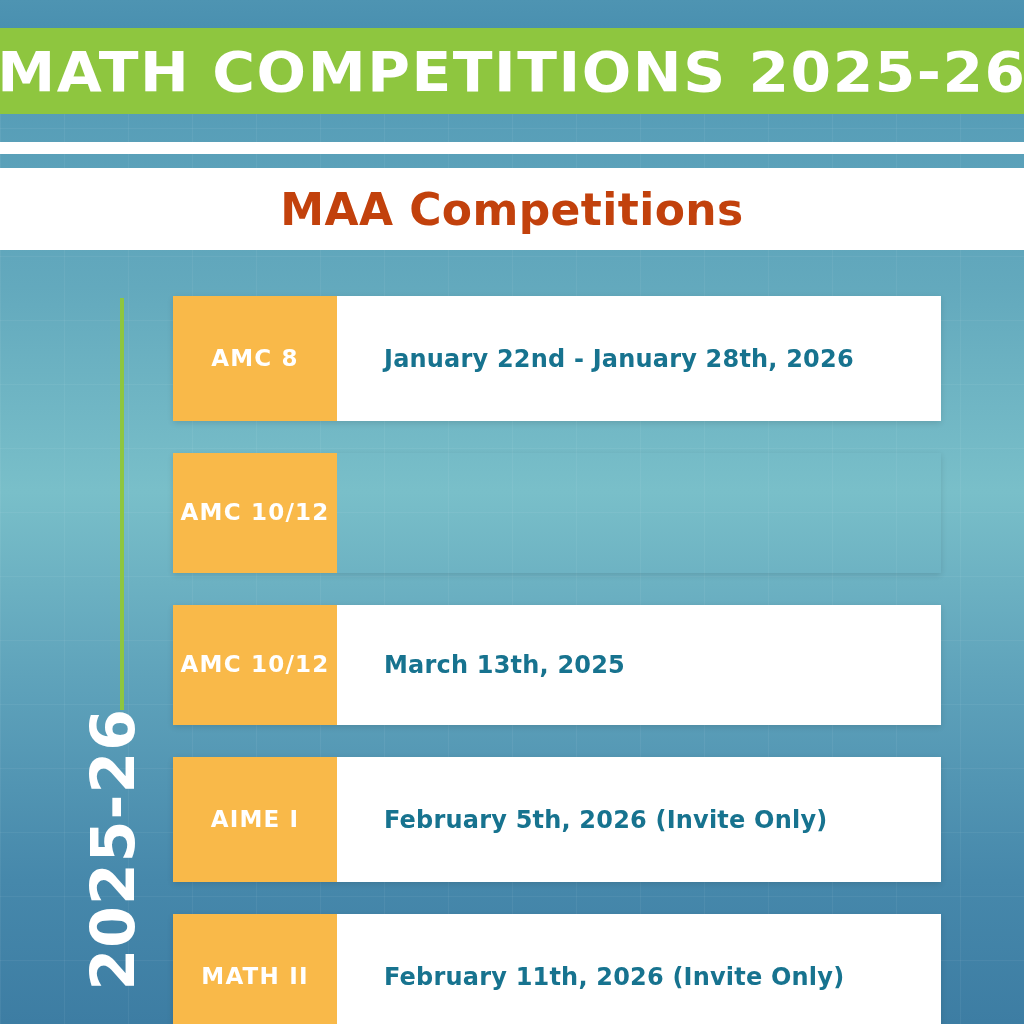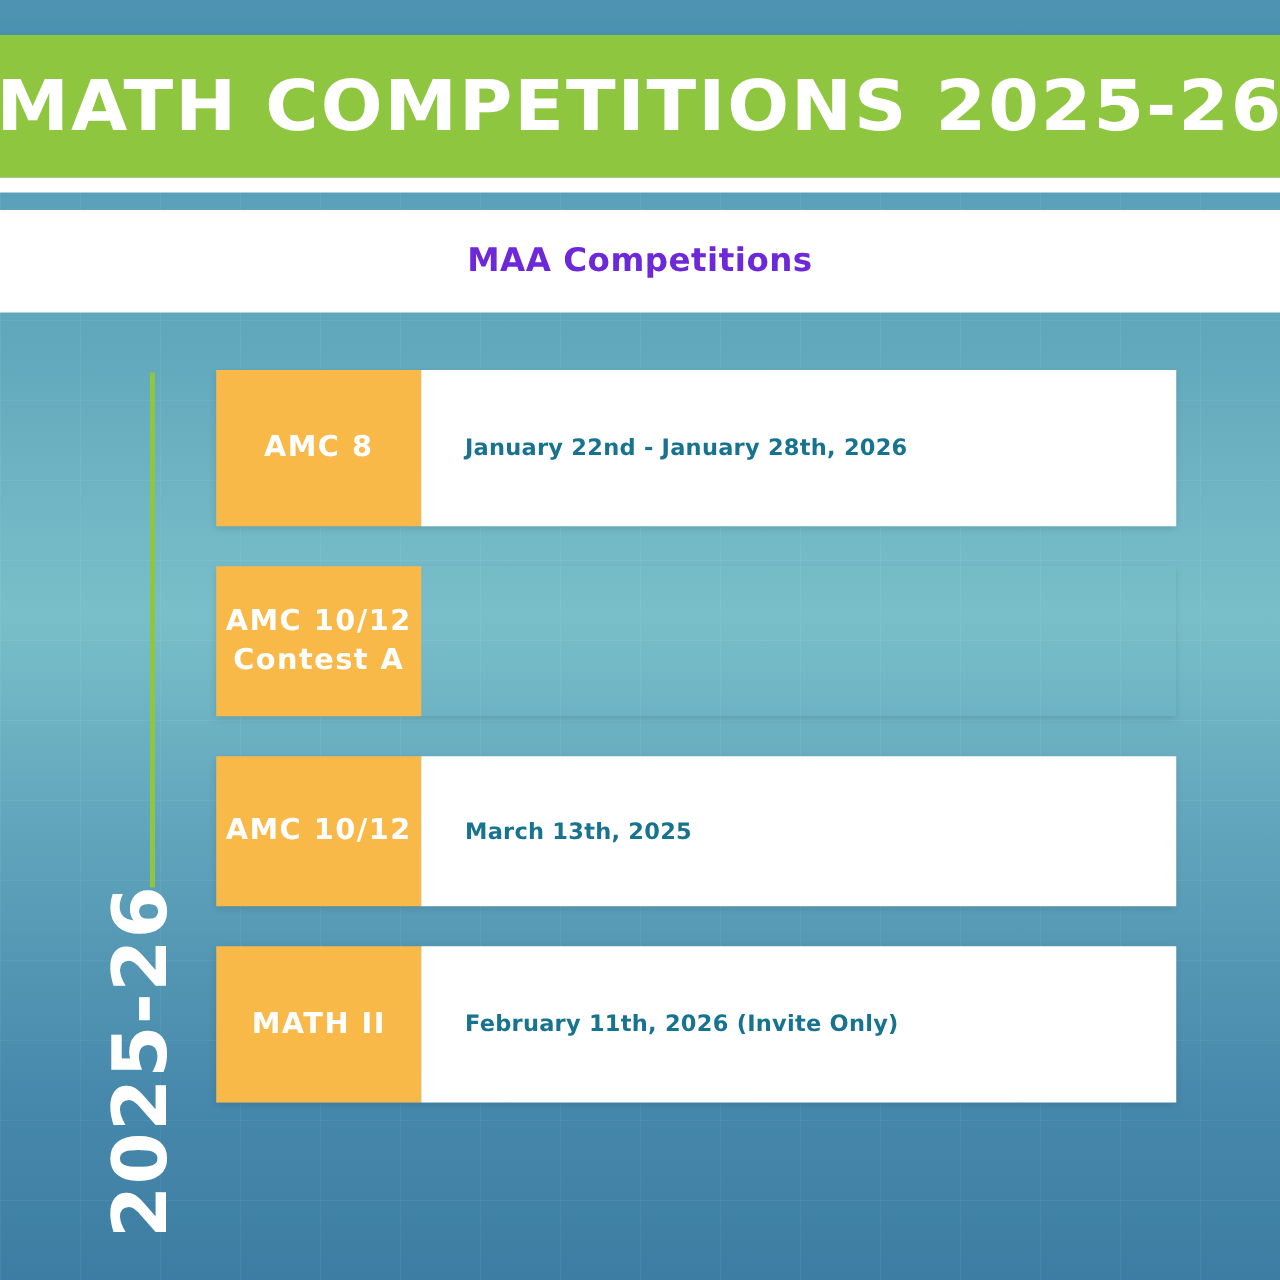--- a/index.html
+++ b/index.html
@@ -30,21 +30,21 @@
       linear-gradient(to right, rgba(255,255,255,0.05) 1px, transparent 1px),
       linear-gradient(to bottom, rgba(255,255,255,0.05) 1px, transparent 1px);
     background-size: 64px 64px;
     pointer-events: none;
   }
   .banner {
     position: absolute;
     left: 0;
     top: 28px;
     width: 1024px;
-    height: 114px;
+    height: 86px;
     background: #8ec63f;
     display: flex;
     align-items: center;
     justify-content: center;
     z-index: 3;
   }
   .banner-title {
     color: #ffffff;
     font-size: 56px;
     font-weight: bold;
@@ -77,22 +77,22 @@
     top: 168px;
     width: 1024px;
     height: 82px;
     background: #ffffff;
     display: flex;
     align-items: center;
     justify-content: center;
     z-index: 3;
   }
   .subheader-title {
-    color: #6d28d9;
-    font-size: 26px;
+    color: #c2410c;
+    font-size: 44px;
     font-weight: bold;
     font-family: "DejaVu Sans", sans-serif;
     letter-spacing: 0.4px;
   }
   .side-year {
     position: absolute;
     left: 78px;
     bottom: 34px;
     color: #ffffff;
     font-size: 60px;
@@ -145,23 +145,23 @@
   .row-label .l2 {
     display: block;
   }
   .row-date {
     flex: 1 1 auto;
     background: #ffffff;
     color: #17738f;
     display: flex;
     align-items: center;
     font-weight: bold;
-    font-size: 18px;
-    font-family: "DejaVu Sans", sans-serif;
-    padding-left: 35px;
+    font-size: 24px;
+    font-family: "DejaVu Sans", sans-serif;
+    padding-left: 47px;
     letter-spacing: 0.2px;
   }
   .row.h-tall .row-label,
   .row.h-tall .row-date { min-height: 113px; }
   .row.h-short .row-label,
   .row.h-short .row-date { min-height: 108px; }
   .row-narrow .row-date { width: 604px; }
   .row-wide .row-date { width: 604px; }
 </style>
 </head>
@@ -189,31 +189,36 @@
     <div class="row h-tall row-narrow">
       <div class="row-label">
         <span>AMC 8</span>
       </div>
       <div class="row-date">January 22nd - January 28th, 2026</div>
     </div>
 
     <div class="row h-short row-narrow">
       <div class="row-label">
         <span>AMC 10/12</span>
-        <span class="l2">Contest A</span>
       </div>
     </div>
 
     <div class="row h-short row-narrow">
       <div class="row-label">
         <span>AMC 10/12</span>
       </div>
       <div class="row-date">March 13th, 2025</div>
     </div>
 
+    <div class="row h-tall row-wide">
+      <div class="row-label">
+        <span>AIME I</span>
+      </div>
+      <div class="row-date">February 5th, 2026 (Invite Only)</div>
+    </div>
 
     <div class="row h-tall row-wide">
       <div class="row-label">
         <span>MATH II</span>
       </div>
       <div class="row-date">February 11th, 2026 (Invite Only)</div>
     </div>
 
   </div>
 </div>

